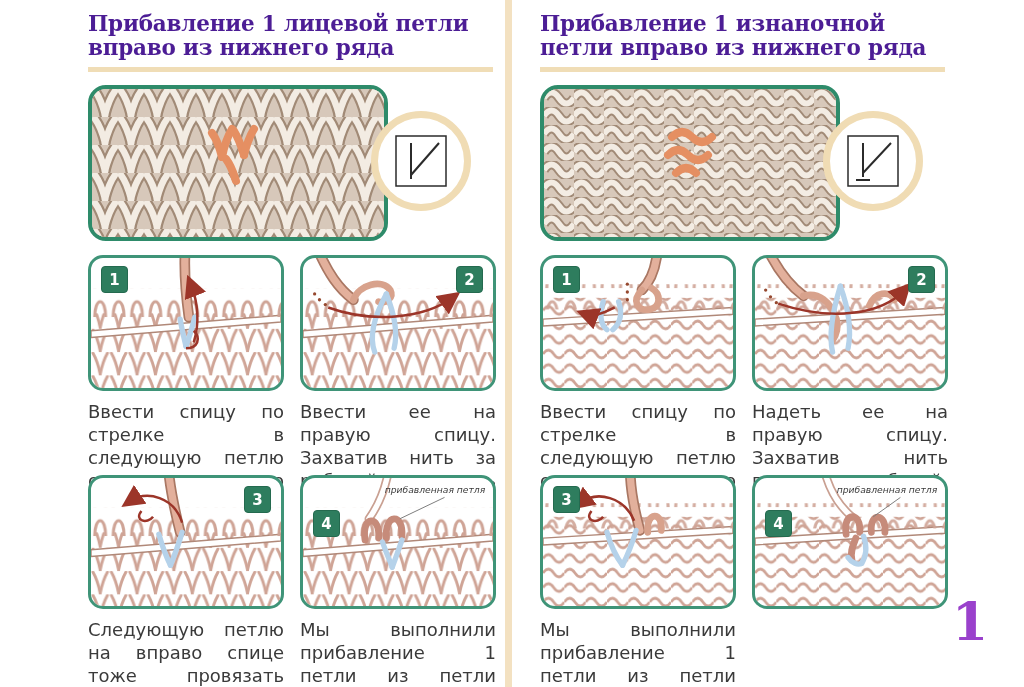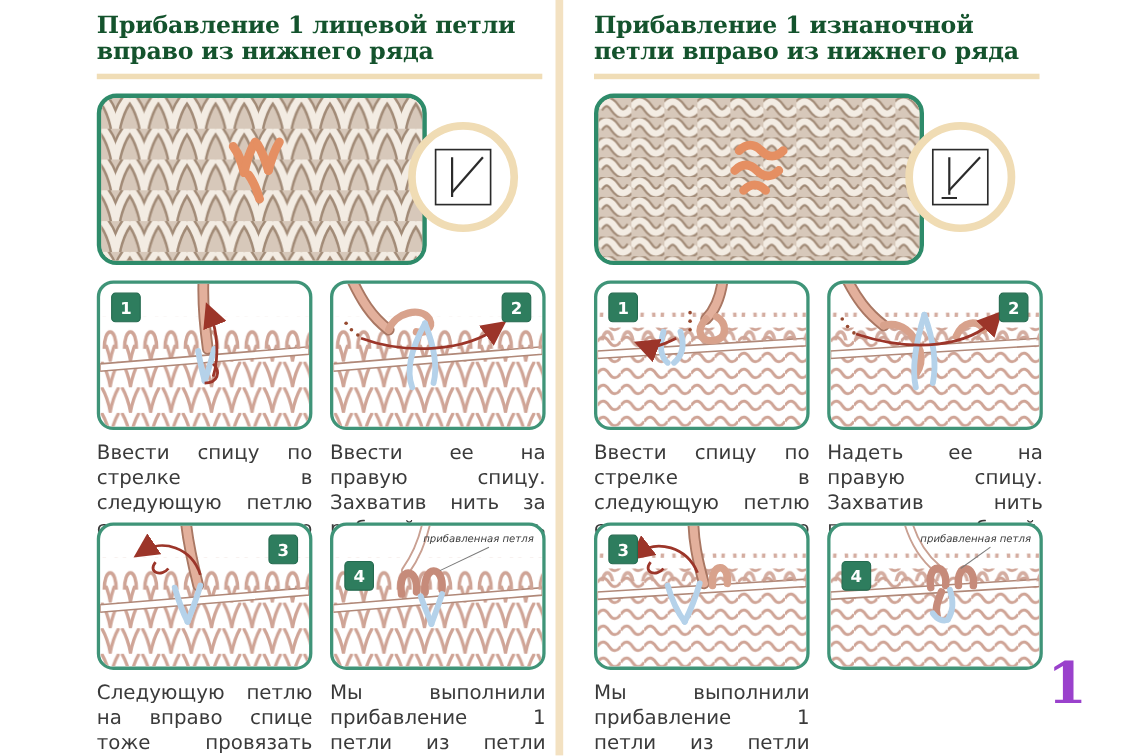--- a/index.html
+++ b/index.html
@@ -2,21 +2,21 @@
 <html><head>
 <meta charset="utf-8">
 <style>
   html,body{margin:0;padding:0;background:#fff;}
   .page{position:relative;width:1024px;height:687px;background:#fff;overflow:hidden;
         font-family:"DejaVu Sans","Liberation Sans",sans-serif;}
   .divider{position:absolute;left:505px;top:0;width:7px;height:687px;background:#f3e1c1;}
   .col{position:absolute;top:0;width:412px;}
   .col-left{left:88px;}
   .col-right{left:540px;}
-  .title{margin:12px 0 0 0;color:#14532d;font-family:"DejaVu Serif","Liberation Serif",serif;
+  .title{margin:12px 0 0 0;color:#4c1d95;font-family:"DejaVu Serif","Liberation Serif",serif;
          font-weight:bold;font-size:21.5px;line-height:1.12;letter-spacing:-0.2px;}
   .rule{height:5px;background:#f0ddb6;margin-top:7px;width:405px;}
   .photo-row{position:relative;margin-top:13px;height:156px;}
   .photo{position:absolute;left:0;top:0;width:292px;height:148px;border:4px solid #2e8b6a;
          border-radius:18px;overflow:hidden;background:#d7c8ba;}
   .sym-circle{position:absolute;left:283px;top:26px;width:86px;height:86px;background:#fff;
               border:7px solid #f0dcb4;border-radius:50%;display:flex;align-items:center;justify-content:center;}
   .steps-grid{display:grid;grid-template-columns:196px 196px;column-gap:16px;
               grid-template-rows:136px 74px 134px 62px;row-gap:5px;margin-top:14px;}
   .diagram{position:relative;border:3px solid #3f9478;border-radius:15px;background:#fff;overflow:hidden;}

